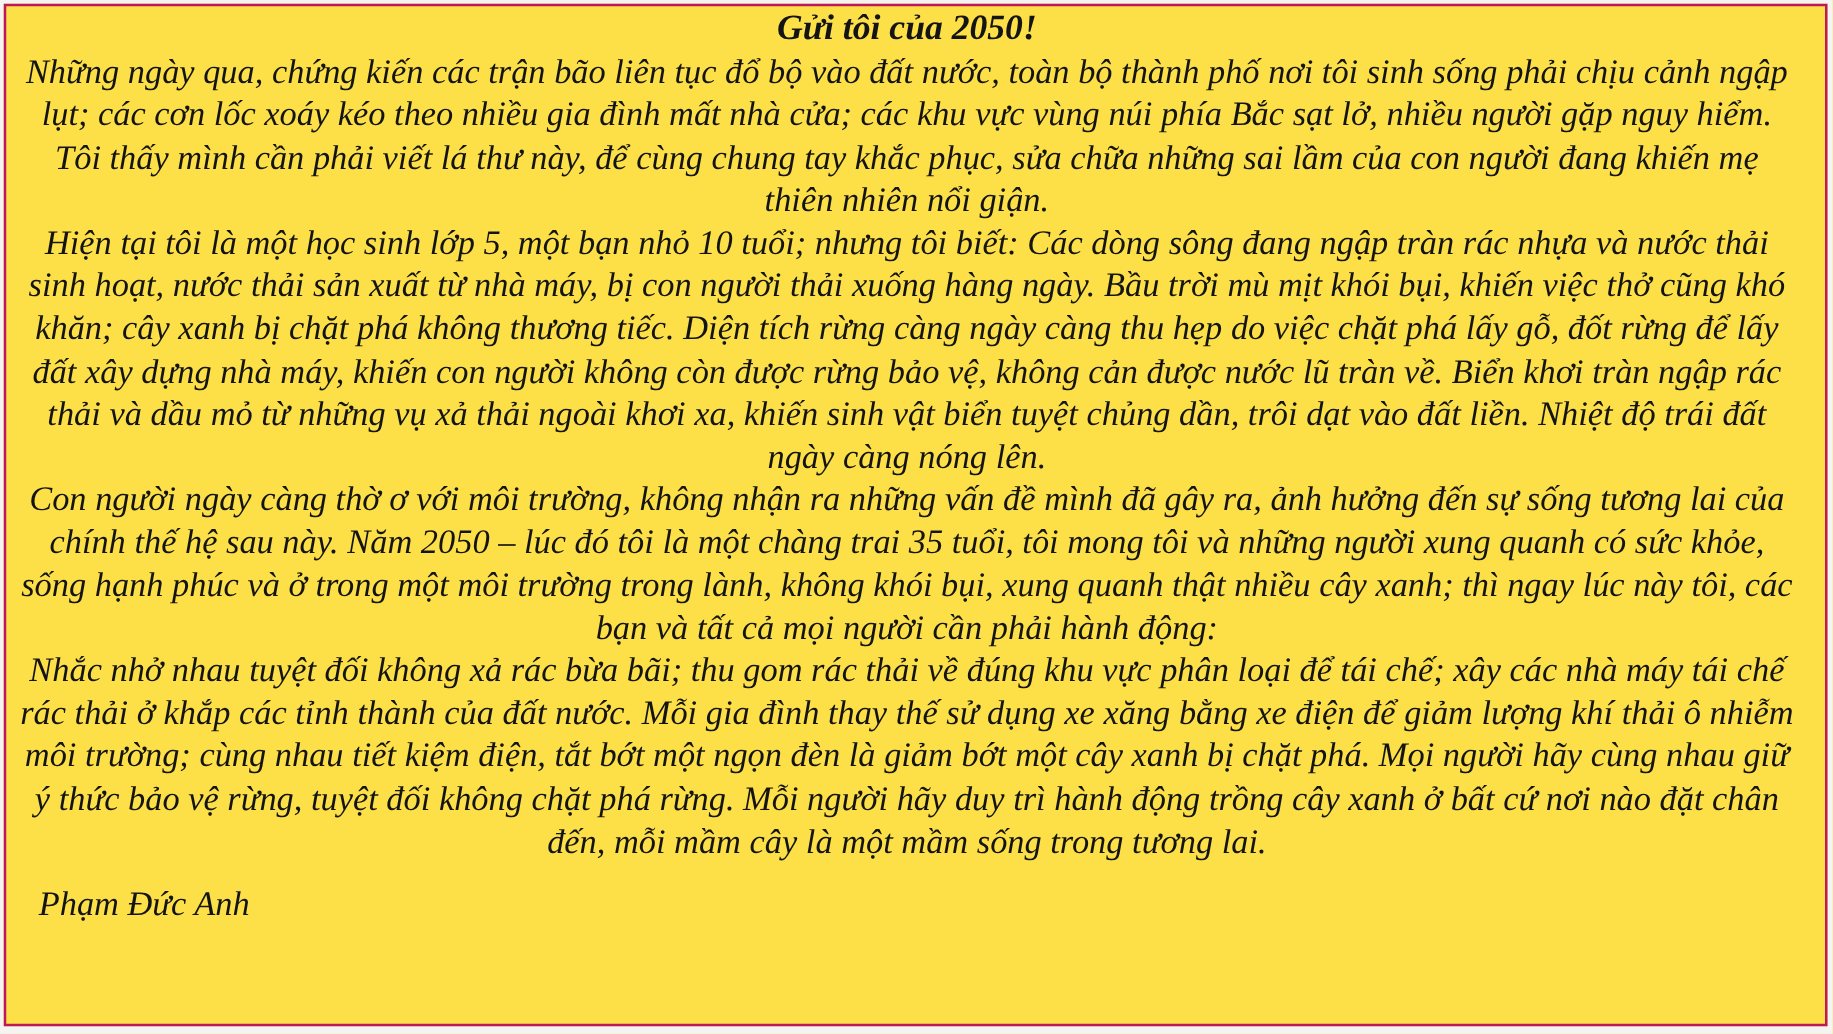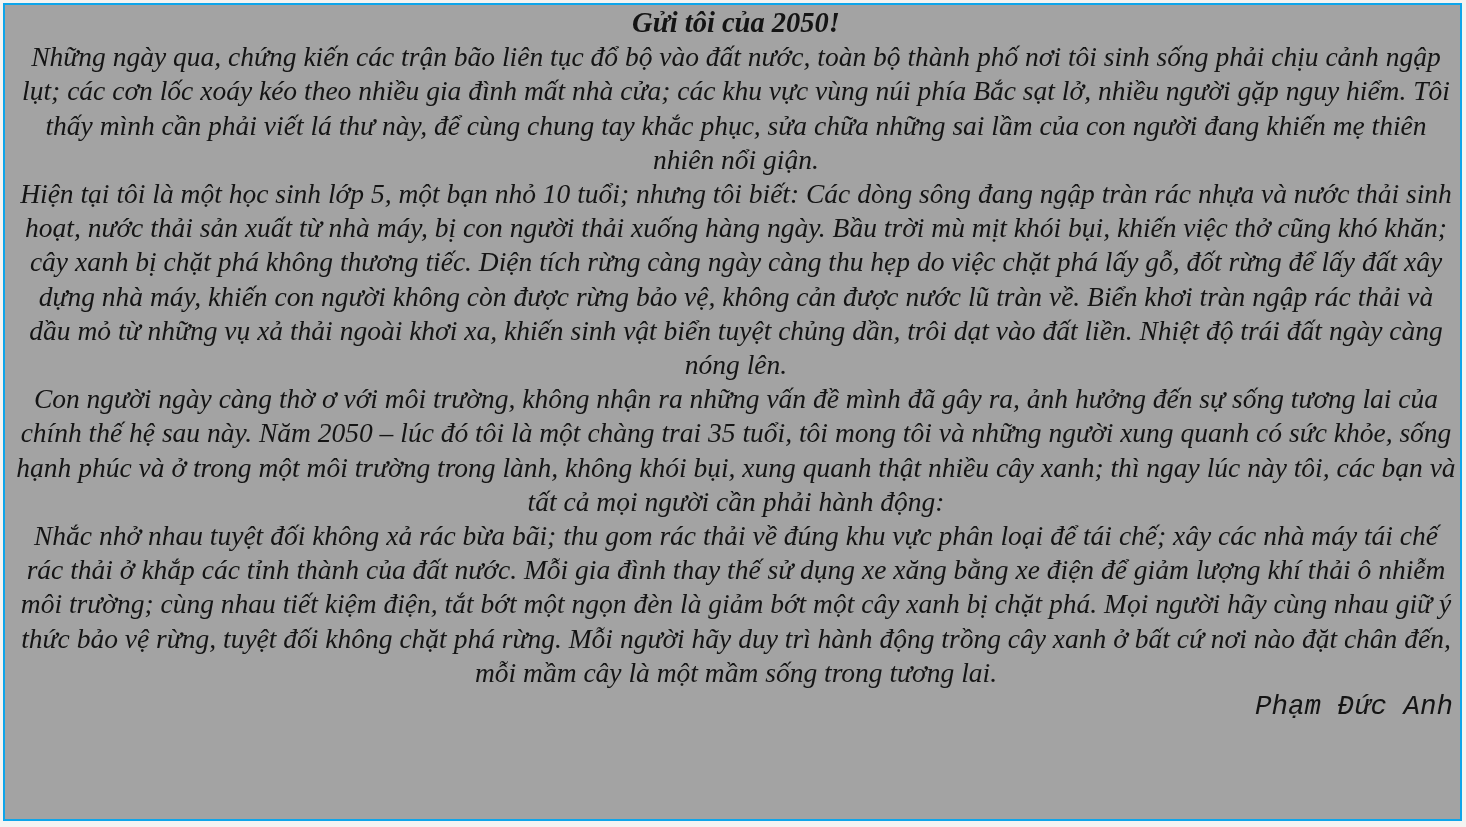--- a/index.html
+++ b/index.html
@@ -10,44 +10,43 @@
     background: #f4f4f2;
     font-family: "Liberation Serif", serif;
     overflow: hidden;
   }
   .sheet {
     position: absolute;
     left: 3px;
     top: 3px;
     right: 4px;
     bottom: 6px;
-    background: #a3a3a3;
-    border: 2px solid #0ea5e9;
+    background: #fde047;
+    border: 2px solid #be185d;
     box-sizing: border-box;
-    padding: 1px 3px 0 10px;
+    padding: 1px 24px 0 10px;
     overflow: hidden;
     color: #141414;
     font-style: italic;
     font-size: 27.5px;
     line-height: 34.2px;
     text-align: center;
   }
   .letter-title {
     font-weight: bold;
     margin: 0;
     font-size: 28.5px;
   }
   .letter-paragraph {
     margin: 0;
   }
   .signature {
-    text-align: right;
+    text-align: left;
     padding-right: 4px;
-    margin: 0;
-    font-family: Liberation Mono, monospace;
+    margin: 16px;
   }
   .signature-line {
     margin: 0;
   }
 </style>
 </head>
 <body>
 
 <div class="sheet">
   <h1 class="letter-title">Gửi tôi của 2050!</h1>

